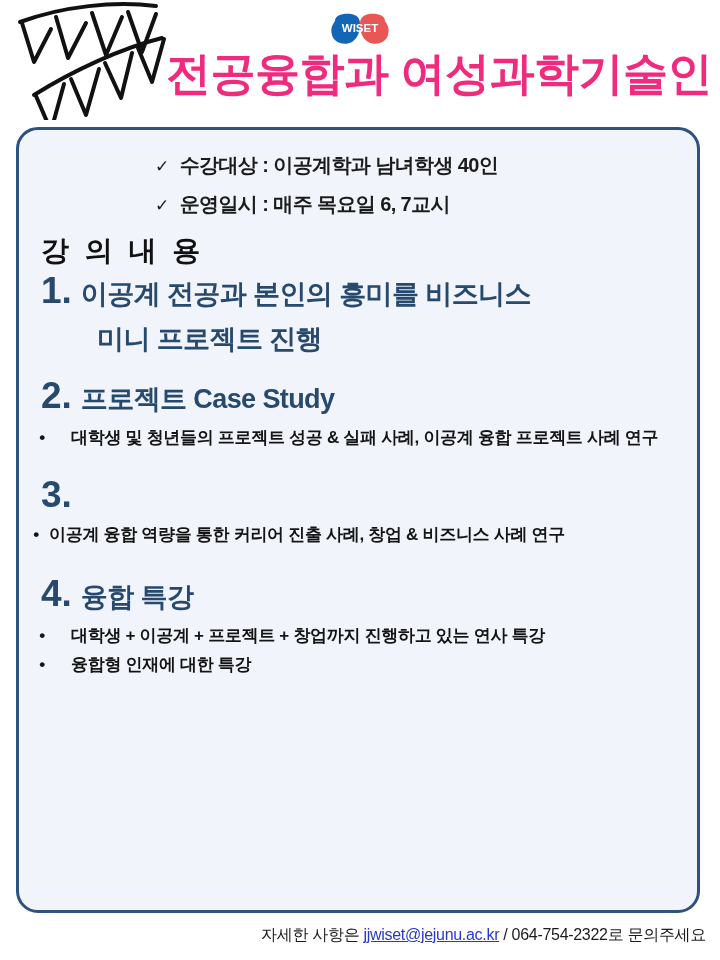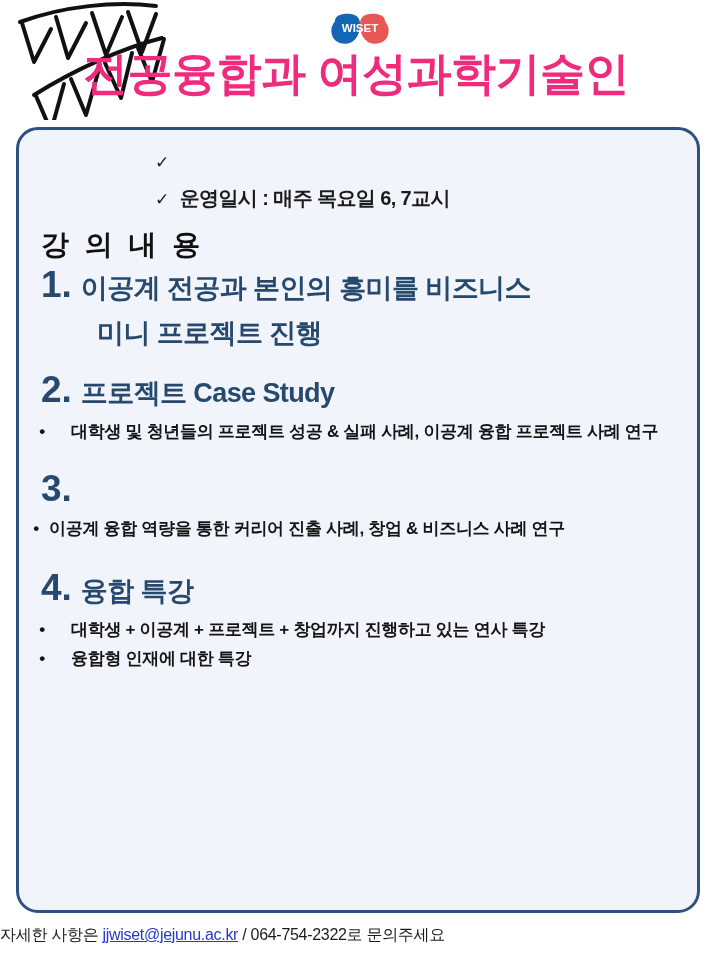--- a/index.html
+++ b/index.html
@@ -39,21 +39,21 @@
     top: 12px;
     width: 62px;
     height: 34px;
   }
 
   .poster-title {
     position: absolute;
     left: 0;
     top: 46px;
     width: 712px;
-    text-align: center;
+    text-align: right;
     color: #F02A7C;
     font-size: 45px;
     font-weight: bold;
     letter-spacing: -0.5px;
     line-height: 56px;
     white-space: nowrap;
   }
 
   
   .main-box {
@@ -169,21 +169,21 @@
   .sp-2  { margin-top: 20px; }
   .sp-3  { margin-top: 24px; }
   .sp-4  { margin-top: 26px; }
 
   
   .footer {
     position: absolute;
     left: 0;
     top: 925px;
     width: 706px;
-    text-align: left;
+    text-align: right;
     font-size: 16px;
     color: #1B1B1B;
     letter-spacing: -0.3px;
   }
   .footer .email {
     color: #2639C8;
     text-decoration: underline;
   }
 </style>
 </head>
@@ -217,20 +217,21 @@
   </span>
 
   <div class="poster-title">전공융합과 여성과학기술인</div>
 </div>
 
 <div class="main-box">
 
   <ul class="info-list">
     <li class="info-item">
       <span class="check-icon">✓</span>
+      <span>수강대상 : 이공계학과 남녀학생 40인</span>
     </li>
     <li class="info-item">
       <span class="check-icon">✓</span>
       <span>운영일시 : 매주 목요일 6, 7교시</span>
     </li>
   </ul>
 
   <div class="content-heading">강 의 내 용</div>
 
   <div class="section">

